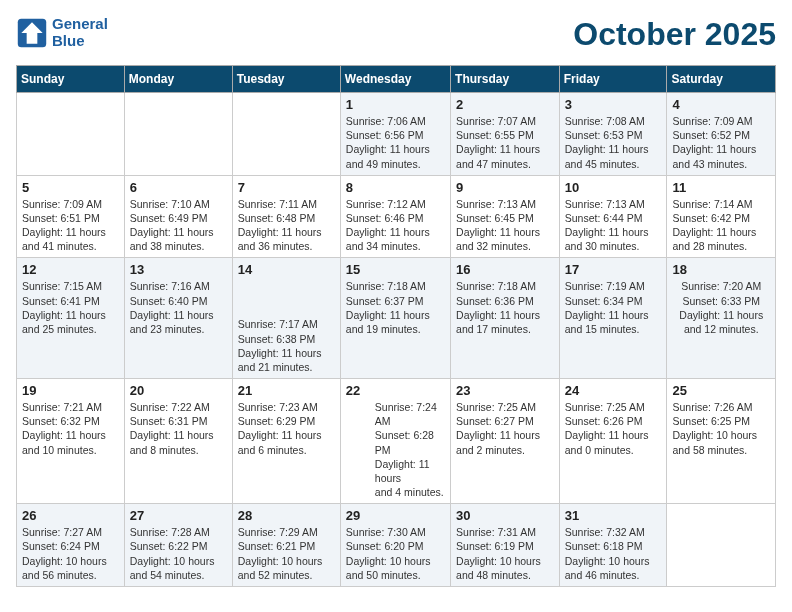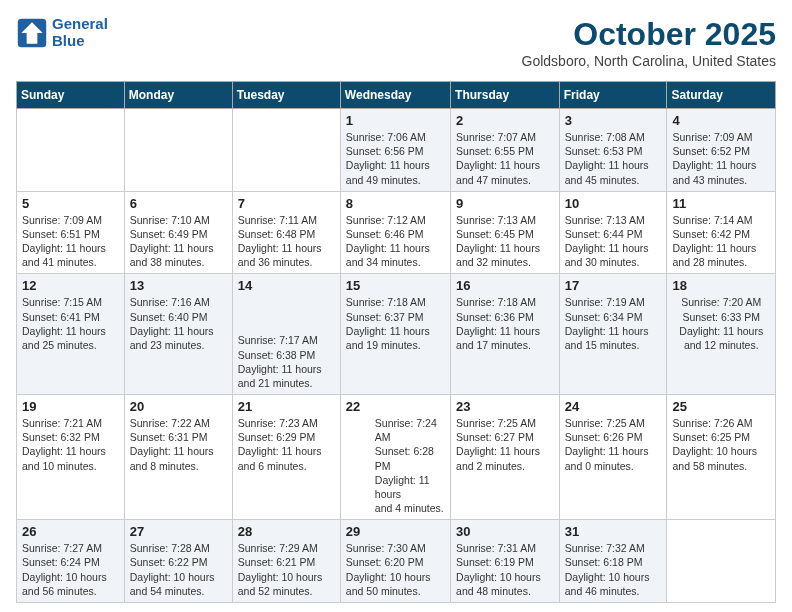--- a/index.html
+++ b/index.html
@@ -101,21 +101,20 @@
       <rect x="2" y="2" width="32" height="32" rx="4" fill="#2060a0"></rect>
       <polygon points="18,6 30,18 24,18 24,30 12,30 12,18 6,18" fill="white"></polygon>
     </svg>
     <div class="logo-text">
       <div><span>General</span></div>
       <div><span>Blue</span></div>
     </div>
   </div>
   <div class="title-block">
     <div class="month-title">October 2025</div>
-    <div class="subtitle">Goldsboro, North Carolina, United States</div>
   </div>
 </div>
 
 <table>
   <thead>
     <tr>
     <th>Sunday</th>
         <th>Monday</th>
         <th>Tuesday</th>
         <th>Wednesday</th>

